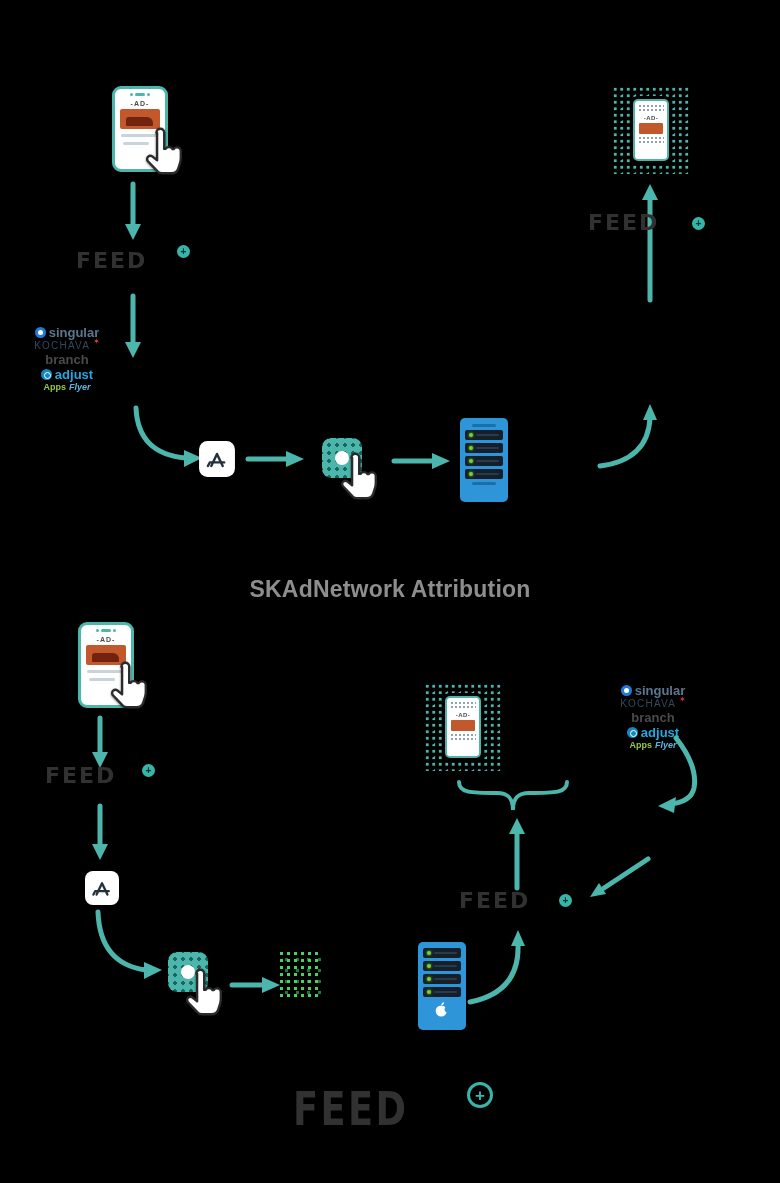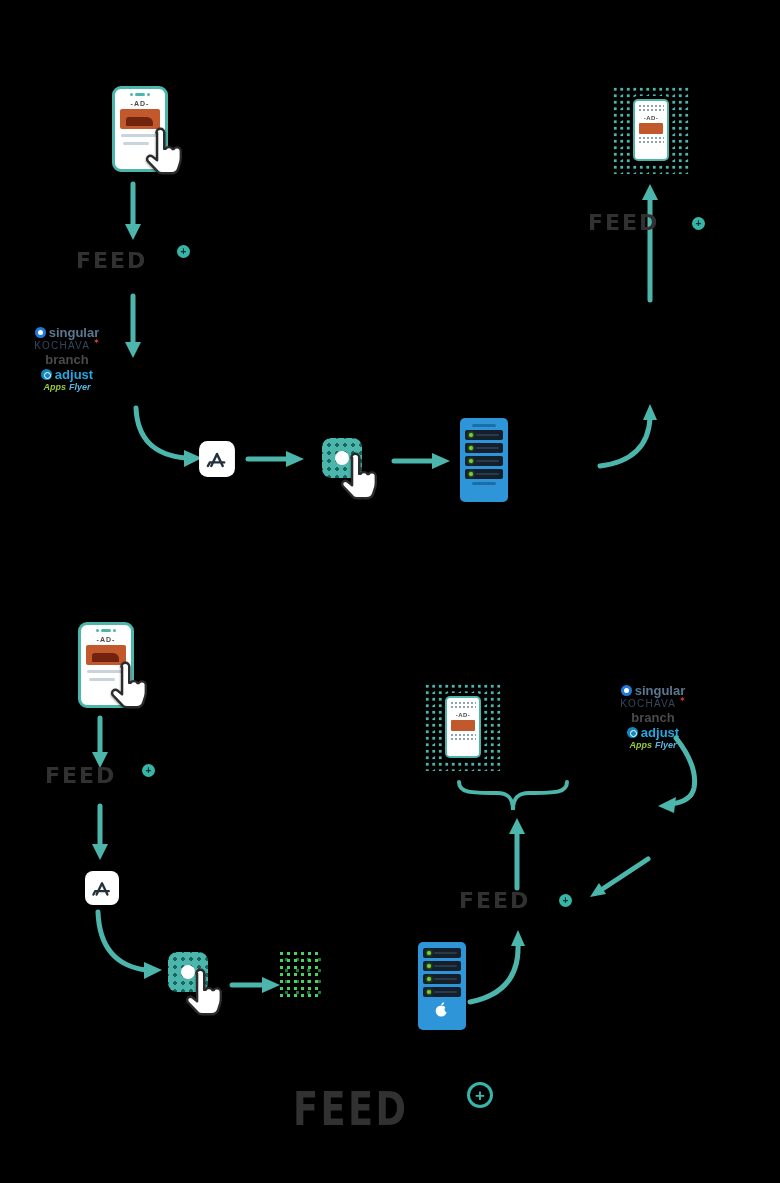--- a/index.html
+++ b/index.html
@@ -49,21 +49,21 @@
   .lg-row{display:flex;align-items:center;gap:3px;line-height:1}
   .lg-singular{font-size:13px;color:#5a7790;font-weight:600}
   .ic-singular{width:11px;height:11px;border-radius:50%;background:#1f7bd9;position:relative;display:block}
   .ic-singular::after{content:"";position:absolute;left:3px;top:3px;width:5px;height:5px;border-radius:50%;background:#fff}
   .lg-kochava{font-size:10px;color:#33475b;font-weight:400;letter-spacing:1.2px}
   .lg-star{color:#e23b3b;font-size:8px;transform:translateY(-4px);display:inline-block}
   .lg-branch{font-size:13px;color:#4a4a4a;font-weight:700}
   .lg-adjust{font-size:13px;color:#22a7df;font-weight:700}
   .ic-adjust{width:11px;height:11px;border-radius:50%;background:#1287c0;position:relative;display:block}
   .ic-adjust::after{content:"";position:absolute;left:3px;top:3px;width:5px;height:5px;border-radius:50%;border:1.5px solid #fff}
-  .lg-af-a{font-size:9px;color:#99c93c;font-weight:800;font-style:italic}
+  .lg-af-a{font-size:9px;color:#99c93c;font-weight:800;}
   .lg-af-b{font-size:9px;color:#58b6e4;font-weight:700;font-style:italic}
   svg.arr{position:absolute;overflow:visible}
 </style>
 </head>
 <body>
 
 <div id="canvas">
 
 
   <div class="phone" style="left:112px;top:86px">
@@ -179,20 +179,21 @@
 
   <div class="matrix" style="left:612px;top:86px">
     <div class="mphone">
       <div class="m-grid"></div>
       <div class="m-ad">-AD-</div>
       <div class="m-img"></div>
       <div class="m-grid"></div>
     </div>
   </div>
 
+  <h1 class="title" style="top:576px">SKAdNetwork Attribution</h1>
 
   <div class="phone" style="left:78px;top:622px">
     <div class="ph-top">
         <i class="dot"></i>
         <i class="bar"></i>
         <i class="dot"></i>
       </div>
     <div class="ph-ad">-AD-</div>
     <div class="ph-img">
         <div class="ph-car"></div>

